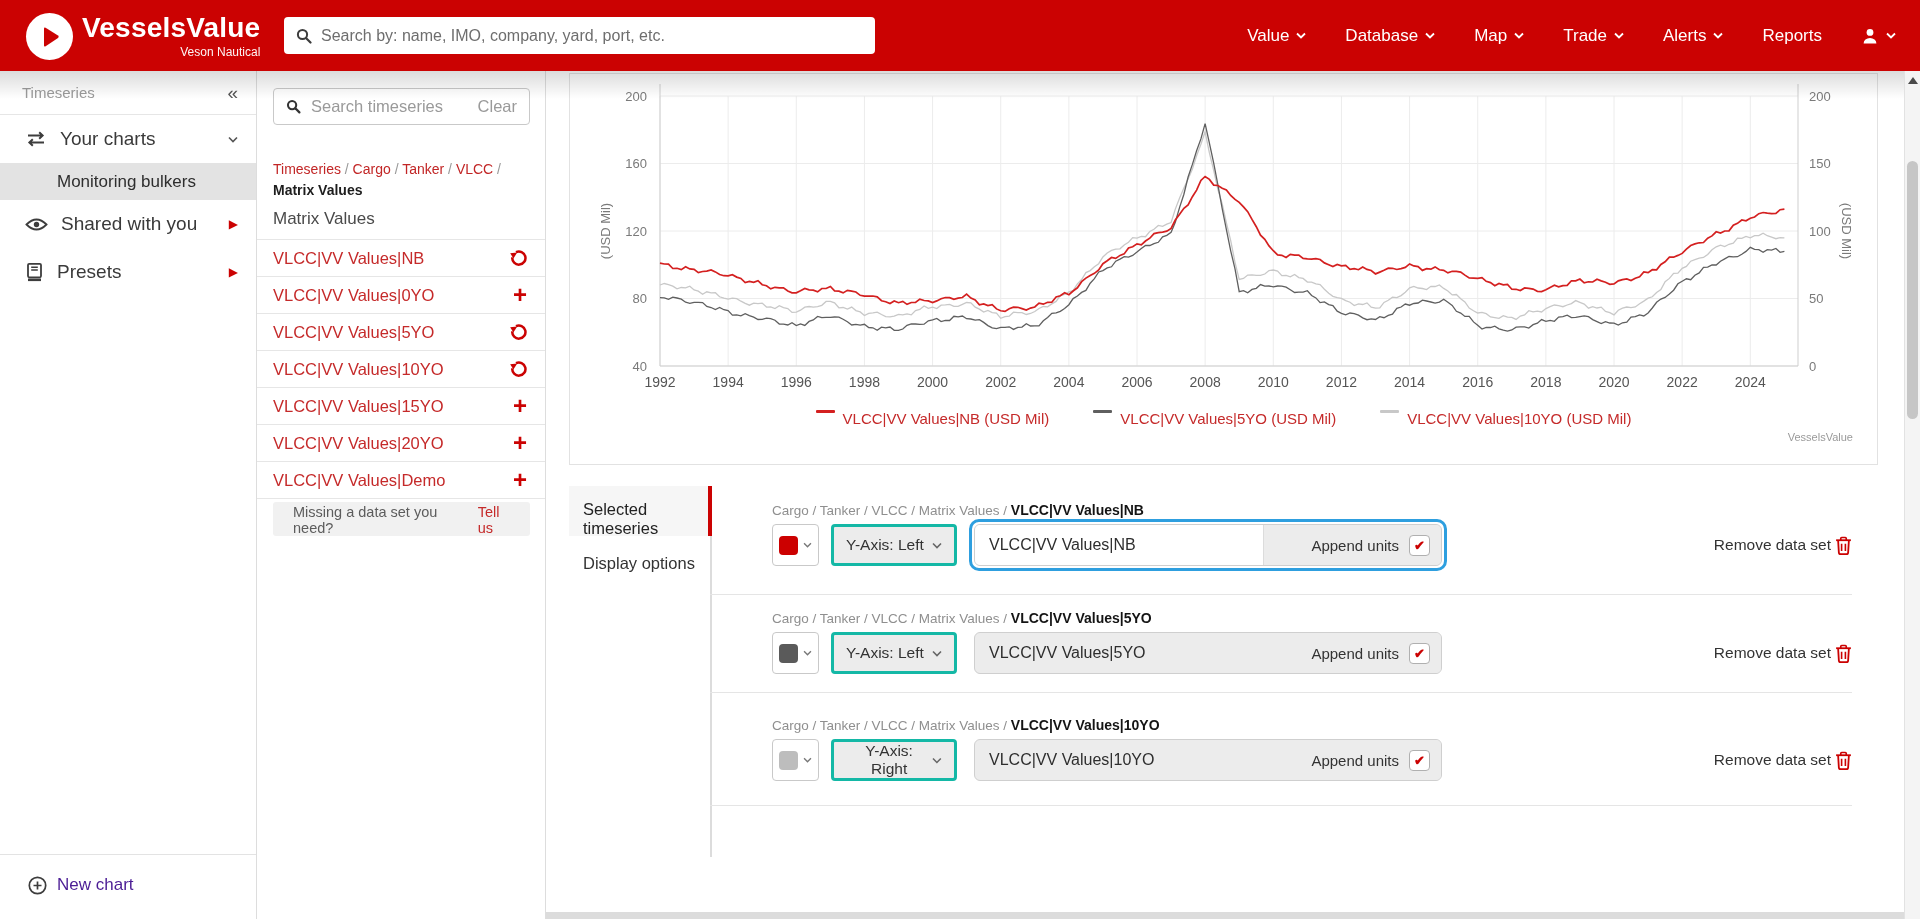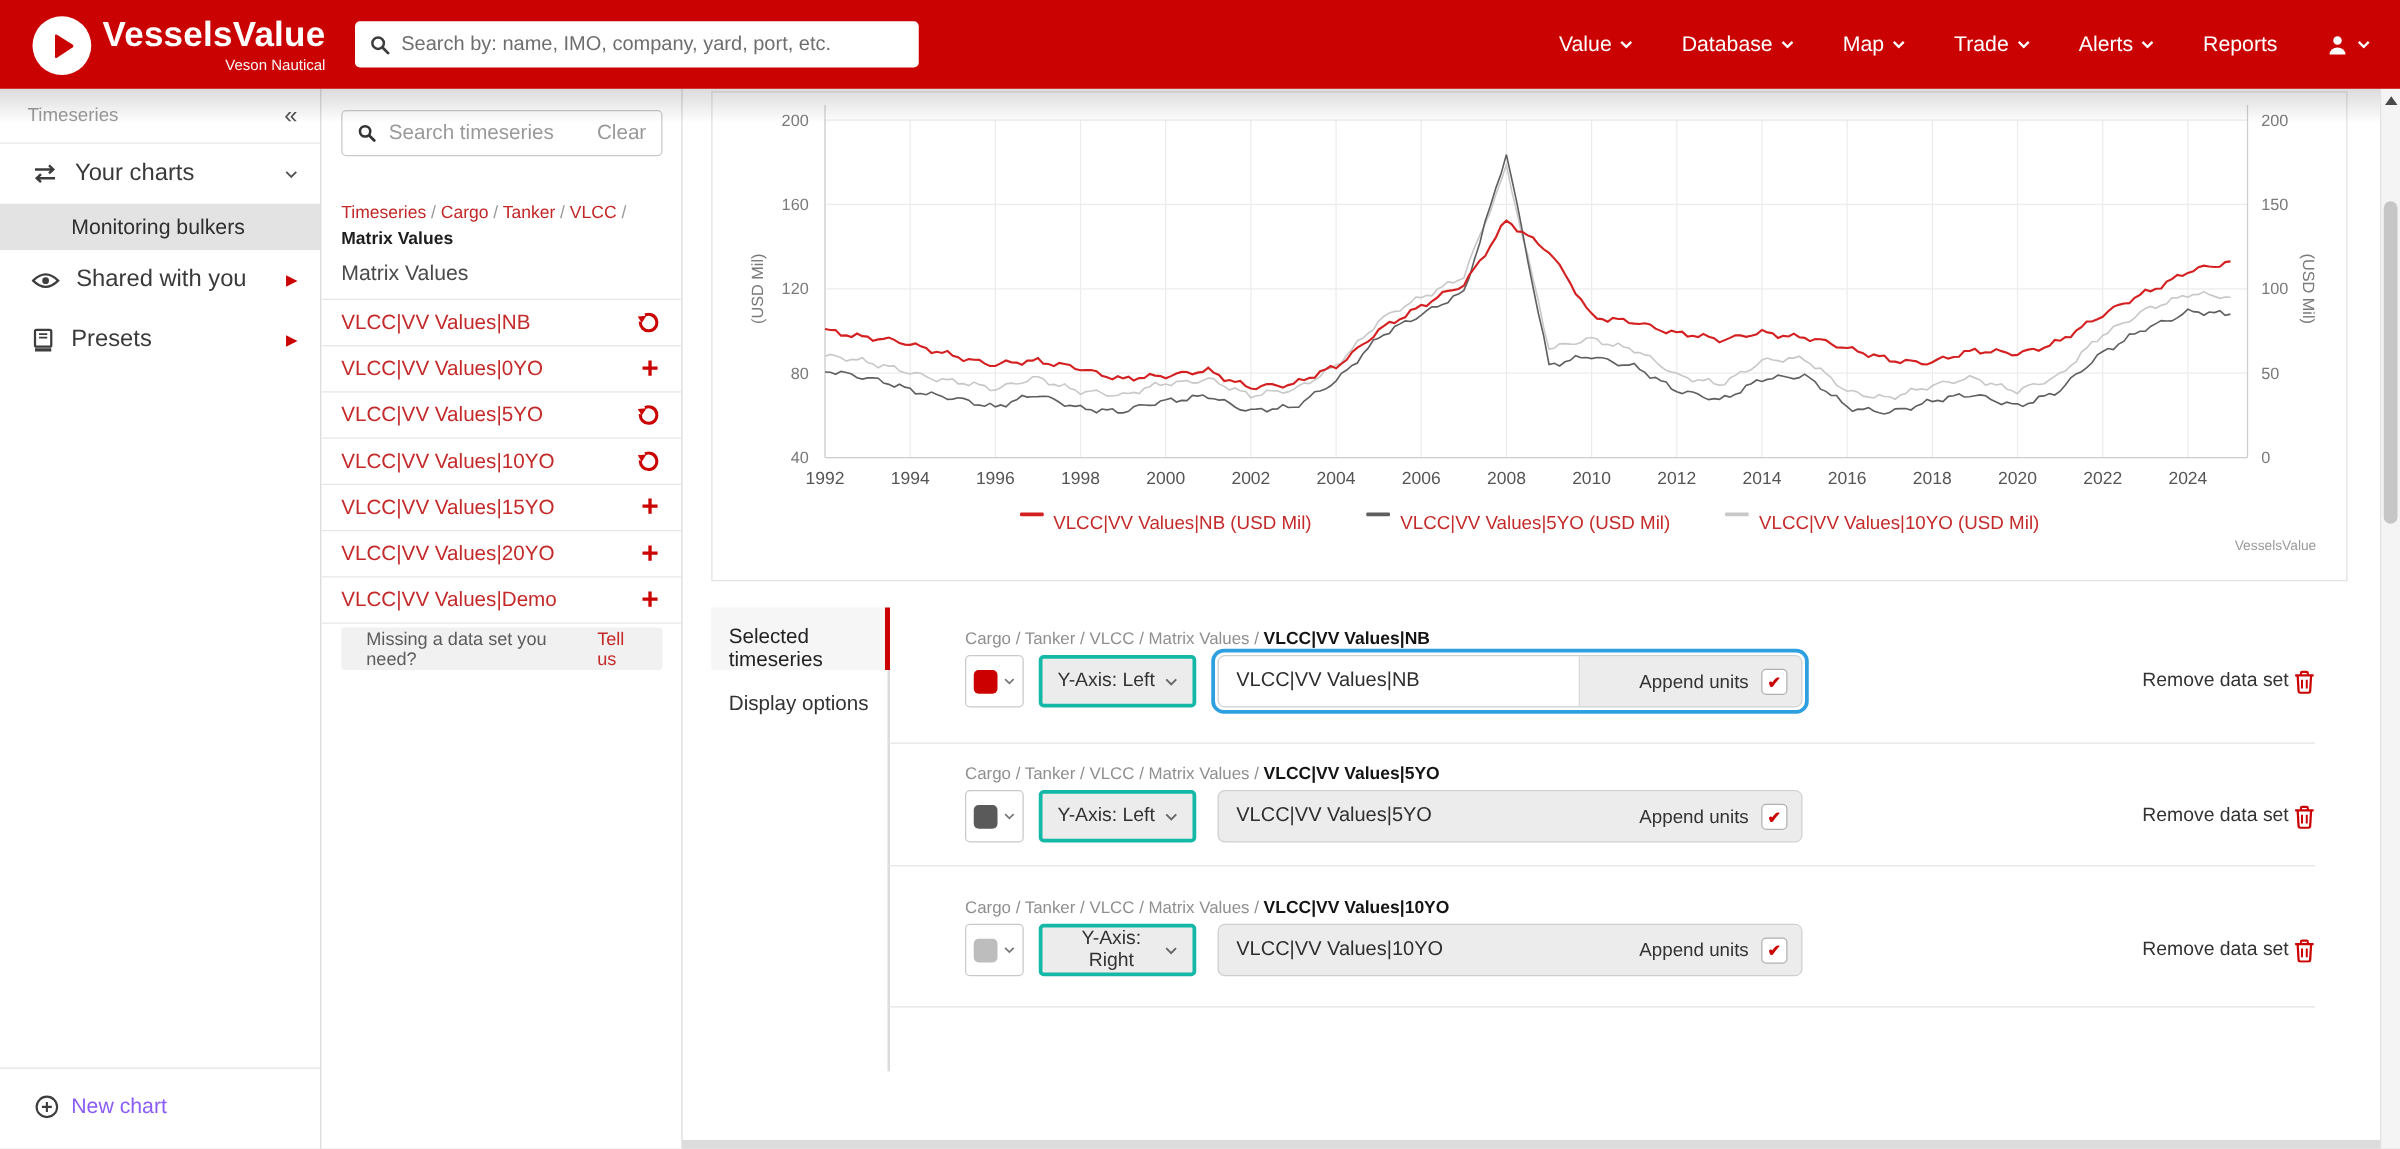--- a/index.html
+++ b/index.html
@@ -6,21 +6,21 @@
   html,body { width:1920px; height:919px; overflow:hidden; }
   body { position:relative; background:#dedede; font-family:"Liberation Sans",sans-serif; color:#333; }
 
   
   .navbar { position:absolute; left:0; top:0; width:1920px; height:71px; background:#cb0202; z-index:60; }
   .logo { position:absolute; left:26px; top:11px; display:flex; align-items:flex-start; }
   .logo-circle { width:47px; height:47px; border-radius:50%; background:#fff; display:flex; align-items:center; justify-content:center; margin-top:2px; }
   .logo-text { margin-left:9px; color:#fff; }
   .logo-title { font-size:28px; font-weight:bold; letter-spacing:.2px; line-height:34px; }
   .logo-sub { font-size:12px; text-align:right; margin-top:0px; opacity:.96; }
-  .nav-search { position:absolute; left:284px; top:17px; width:451px; height:37px; background:#fff; border-radius:4px; display:flex; align-items:center; padding:0 12px; }
+  .nav-search { position:absolute; left:284px; top:17px; width:591px; height:37px; background:#fff; border-radius:4px; display:flex; align-items:center; padding:0 12px; }
   .nav-search input { border:0; outline:none; flex:1; margin-left:9px; font-size:16px; color:#444; font-family:inherit; background:transparent; }
   .nav-search input::placeholder { color:#6e6e6e; }
   .nav-items { position:absolute; right:24px; top:0; height:71px; display:flex; align-items:center; gap:39px; }
   .nav-item { display:flex; align-items:center; gap:7px; color:#fff; font-size:17px; cursor:pointer; }
   .chev { width:10px; height:7px; display:inline-block; }
 
   
   .top-shade { position:absolute; left:0; top:71px; width:1920px; height:28px; background:linear-gradient(rgba(0,0,0,.14), rgba(0,0,0,0)); z-index:40; pointer-events:none; }
 
   
@@ -29,21 +29,21 @@
   .sb-collapse { margin-left:auto; color:#555; font-size:19px; cursor:pointer; line-height:1; }
   .sb-row { position:relative; display:flex; align-items:center; padding:0 18px 0 25px; color:#3a3a3a; cursor:pointer; }
   .sb-row .lbl { margin-left:13px; font-size:19px; }
   .sb-main { height:48px; }
   .sb-sub { height:37px; font-size:17px; padding-left:57px; color:#2e2e2e; }
   .sb-sub.sel { background:#e3e3e3; }
   .sb-caret { margin-left:auto; }
   .sb-arrow { margin-left:auto; color:#cb0202; font-size:12px; }
   .sb-bottom { position:absolute; left:0; bottom:0px; width:100%; }
   .sb-bottom .divider { height:1px; background:#e3e3e3; margin-bottom:20px; }
-  .sb-new { display:flex; align-items:center; padding:0 18px 24px 28px; color:#8b5cf6; font-size:17px; cursor:pointer; }
+  .sb-new { display:flex; align-items:center; padding:0 18px 24px 28px; color:#4c1d95; font-size:17px; cursor:pointer; }
   .sb-new .lbl { margin-left:10px; }
 
   
   .browser { position:absolute; left:257px; top:71px; width:289px; height:848px; background:#fff; border-right:1px solid #ddd; z-index:9; }
   .ts-search { position:absolute; left:16px; top:17px; width:257px; height:37px; border:1px solid #c9c9c9; border-radius:4px; display:flex; align-items:center; padding:0 12px; background:#fff; }
   .ts-search input { border:0; outline:none; flex:1; margin-left:10px; font-size:16.5px; color:#444; font-family:inherit; width:100px; }
   .ts-search input::placeholder { color:#9a9a9a; }
   .ts-clear { color:#9a9a9a; font-size:16.5px; cursor:pointer; }
   .bc { position:absolute; left:16px; top:88px; font-size:14px; line-height:21px; width:250px; }
   .bc a { color:#c22626; text-decoration:none; cursor:pointer; }

